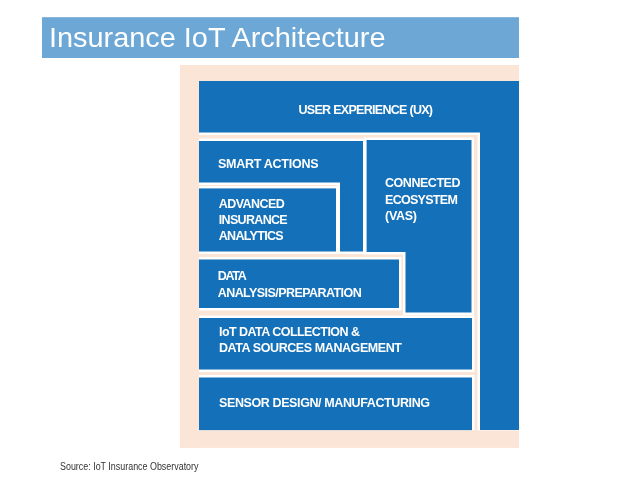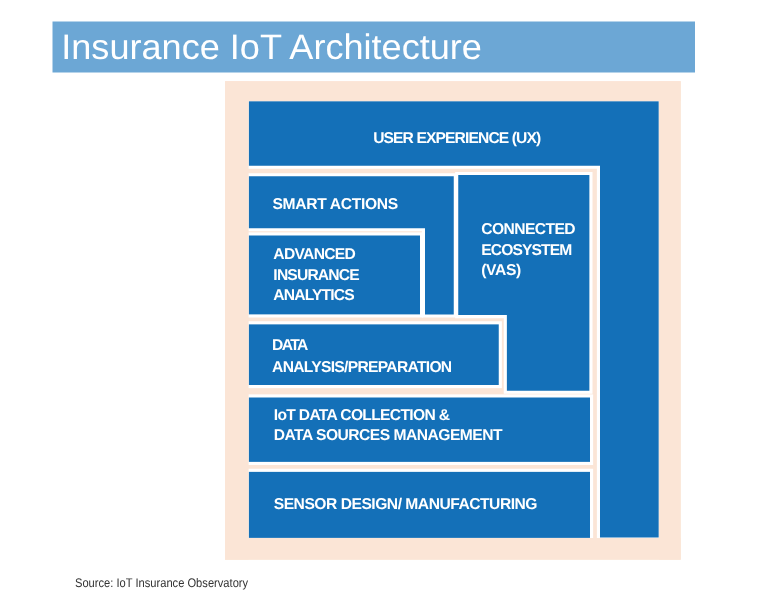--- a/index.html
+++ b/index.html
@@ -1,16 +1,16 @@
 <!DOCTYPE html>
 <html><head>
 <meta charset="utf-8">
 <style>
   html,body{margin:0;padding:0;background:#ffffff;}
-  #page{position:relative;width:620px;height:490px;background:#ffffff;overflow:hidden;}
+  #page{position:relative;width:519px;height:490px;background:#ffffff;overflow:hidden;}
   svg text{font-family:"Liberation Sans",sans-serif;}
 </style>
 </head>
 <body>
 <div id="page">
 <svg width="620" height="490" viewBox="0 0 620 490">
 
   <rect x="42" y="17.2" width="514" height="40.8" fill="#6ca7d5"></rect>
   <text x="49" y="47" font-size="28.3" fill="#ffffff" textLength="336.5" lengthAdjust="spacingAndGlyphs">Insurance IoT Architecture</text>
 

